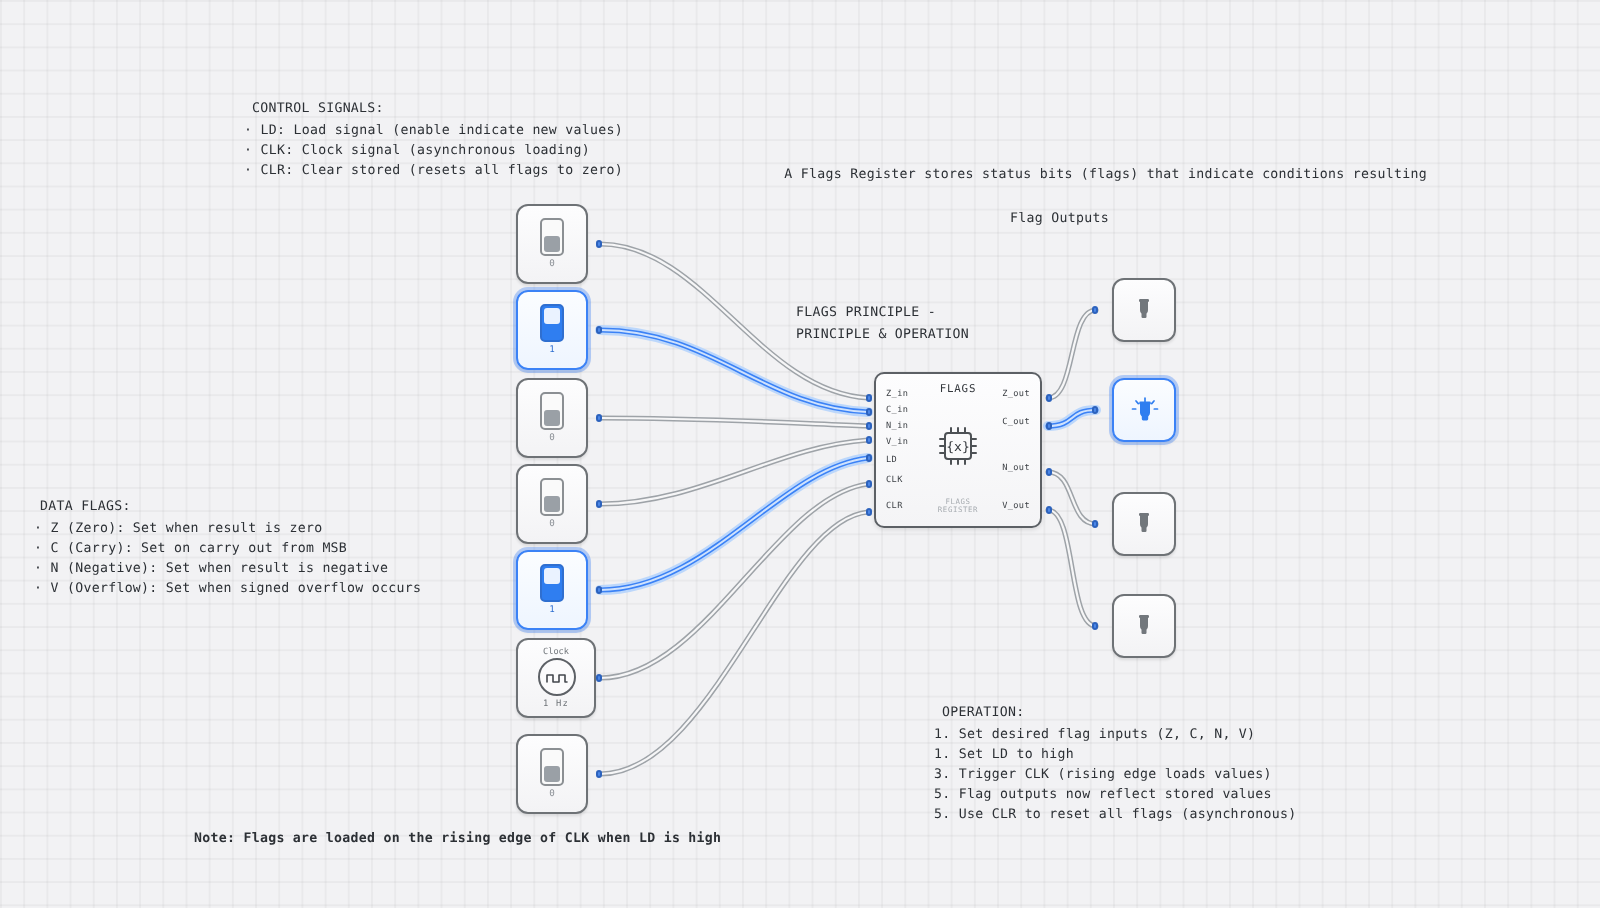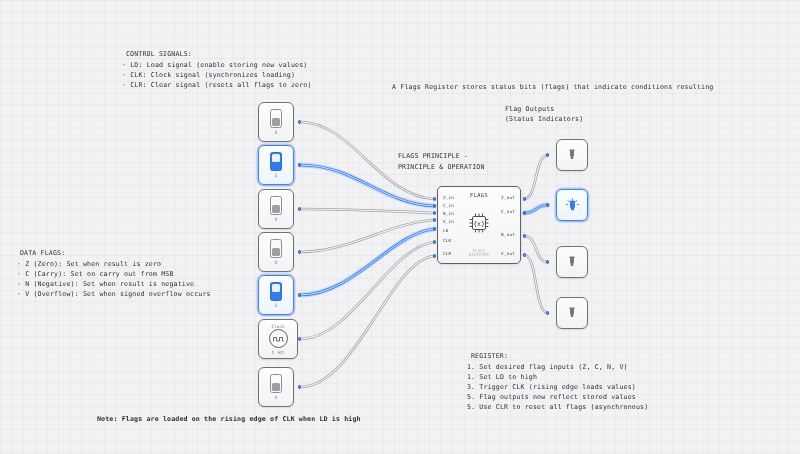--- a/index.html
+++ b/index.html
@@ -104,43 +104,42 @@
 
       <path d="M524,236 C538,236 534,262 548,262" stroke="#9ea3a8" stroke-width="2.6"></path>
       <path d="M524,236 C538,236 534,262 548,262" stroke="#f6f6f7" stroke-width="1.1"></path>
 
       <path d="M524,255 C538,255 534,313 548,313" stroke="#9ea3a8" stroke-width="2.6"></path>
       <path d="M524,255 C538,255 534,313 548,313" stroke="#f6f6f7" stroke-width="1.1"></path>
     </g>
   </svg>
 
   <div class="txt" style="left:126px;top:50px;">CONTROL SIGNALS:</div>
-  <div class="txt" style="left:122px;top:61px;">· LD: Load signal (enable storing new values)</div>
-  <div class="txt" style="left:122px;top:71px;">· CLK: Clock signal (synchronizes loading)</div>
-  <div class="txt" style="left:122px;top:81px;">· CLR: Clear signal (resets all flags to zero)</div>
+  <div class="txt" style="left:122px;top:61px;">· LD: Load signal (enable indicate new values)</div>
+  <div class="txt" style="left:122px;top:71px;">· CLK: Clock signal (asynchronous loading)</div>
+  <div class="txt" style="left:122px;top:81px;">· CLR: Clear stored (resets all flags to zero)</div>
 
   <div class="txt" style="left:388px;top:58px;margin-top:25px;"> A Flags Register stores status bits (flags) that indicate conditions resulting</div>
 
   <div class="txt" style="left:20px;top:249px;">DATA FLAGS:</div>
   <div class="txt" style="left:17px;top:260px;">· Z (Zero): Set when result is zero</div>
   <div class="txt" style="left:17px;top:270px;">· C (Carry): Set on carry out from MSB</div>
   <div class="txt" style="left:17px;top:280px;">· N (Negative): Set when result is negative</div>
   <div class="txt" style="left:17px;top:290px;">· V (Overflow): Set when signed overflow occurs</div>
 
-  <div class="txt" style="left:471px;top:352px;">REGISTER:</div>
+  <div class="txt" style="left:471px;top:352px;">OPERATION:</div>
   <div class="txt" style="left:467px;top:363px;">1. Set desired flag inputs (Z, C, N, V)</div>
   <div class="txt" style="left:467px;top:373px;">1. Set LD to high</div>
   <div class="txt" style="left:467px;top:383px;">3. Trigger CLK (rising edge loads values)</div>
   <div class="txt" style="left:467px;top:393px;">5. Flag outputs now reflect stored values</div>
   <div class="txt" style="left:467px;top:403px;">5. Use CLR to reset all flags (asynchronous)</div>
 
   <div class="txt" style="left:97px;top:415px;font-weight:bold;">Note: Flags are loaded on the rising edge of CLK when LD is high</div>
 
   <div class="txt center" style="left:505px;top:105px;width:160px;">Flag Outputs</div>
-  <div class="txt center" style="left:505px;top:115px;width:160px;">(Status Indicators)</div>
 
   <div class="txt center" style="left:398px;top:152px;width:160px;">FLAGS PRINCIPLE -</div>
   <div class="txt center" style="left:398px;top:163px;width:160px;">PRINCIPLE &amp; OPERATION</div>
 
   <div class="comp toggle" style="left:258px;top:102px;">
     <div class="tg-body">
         <div class="tg-knob"></div>
       </div>
     <div class="tg-val">0</div>
   </div>

